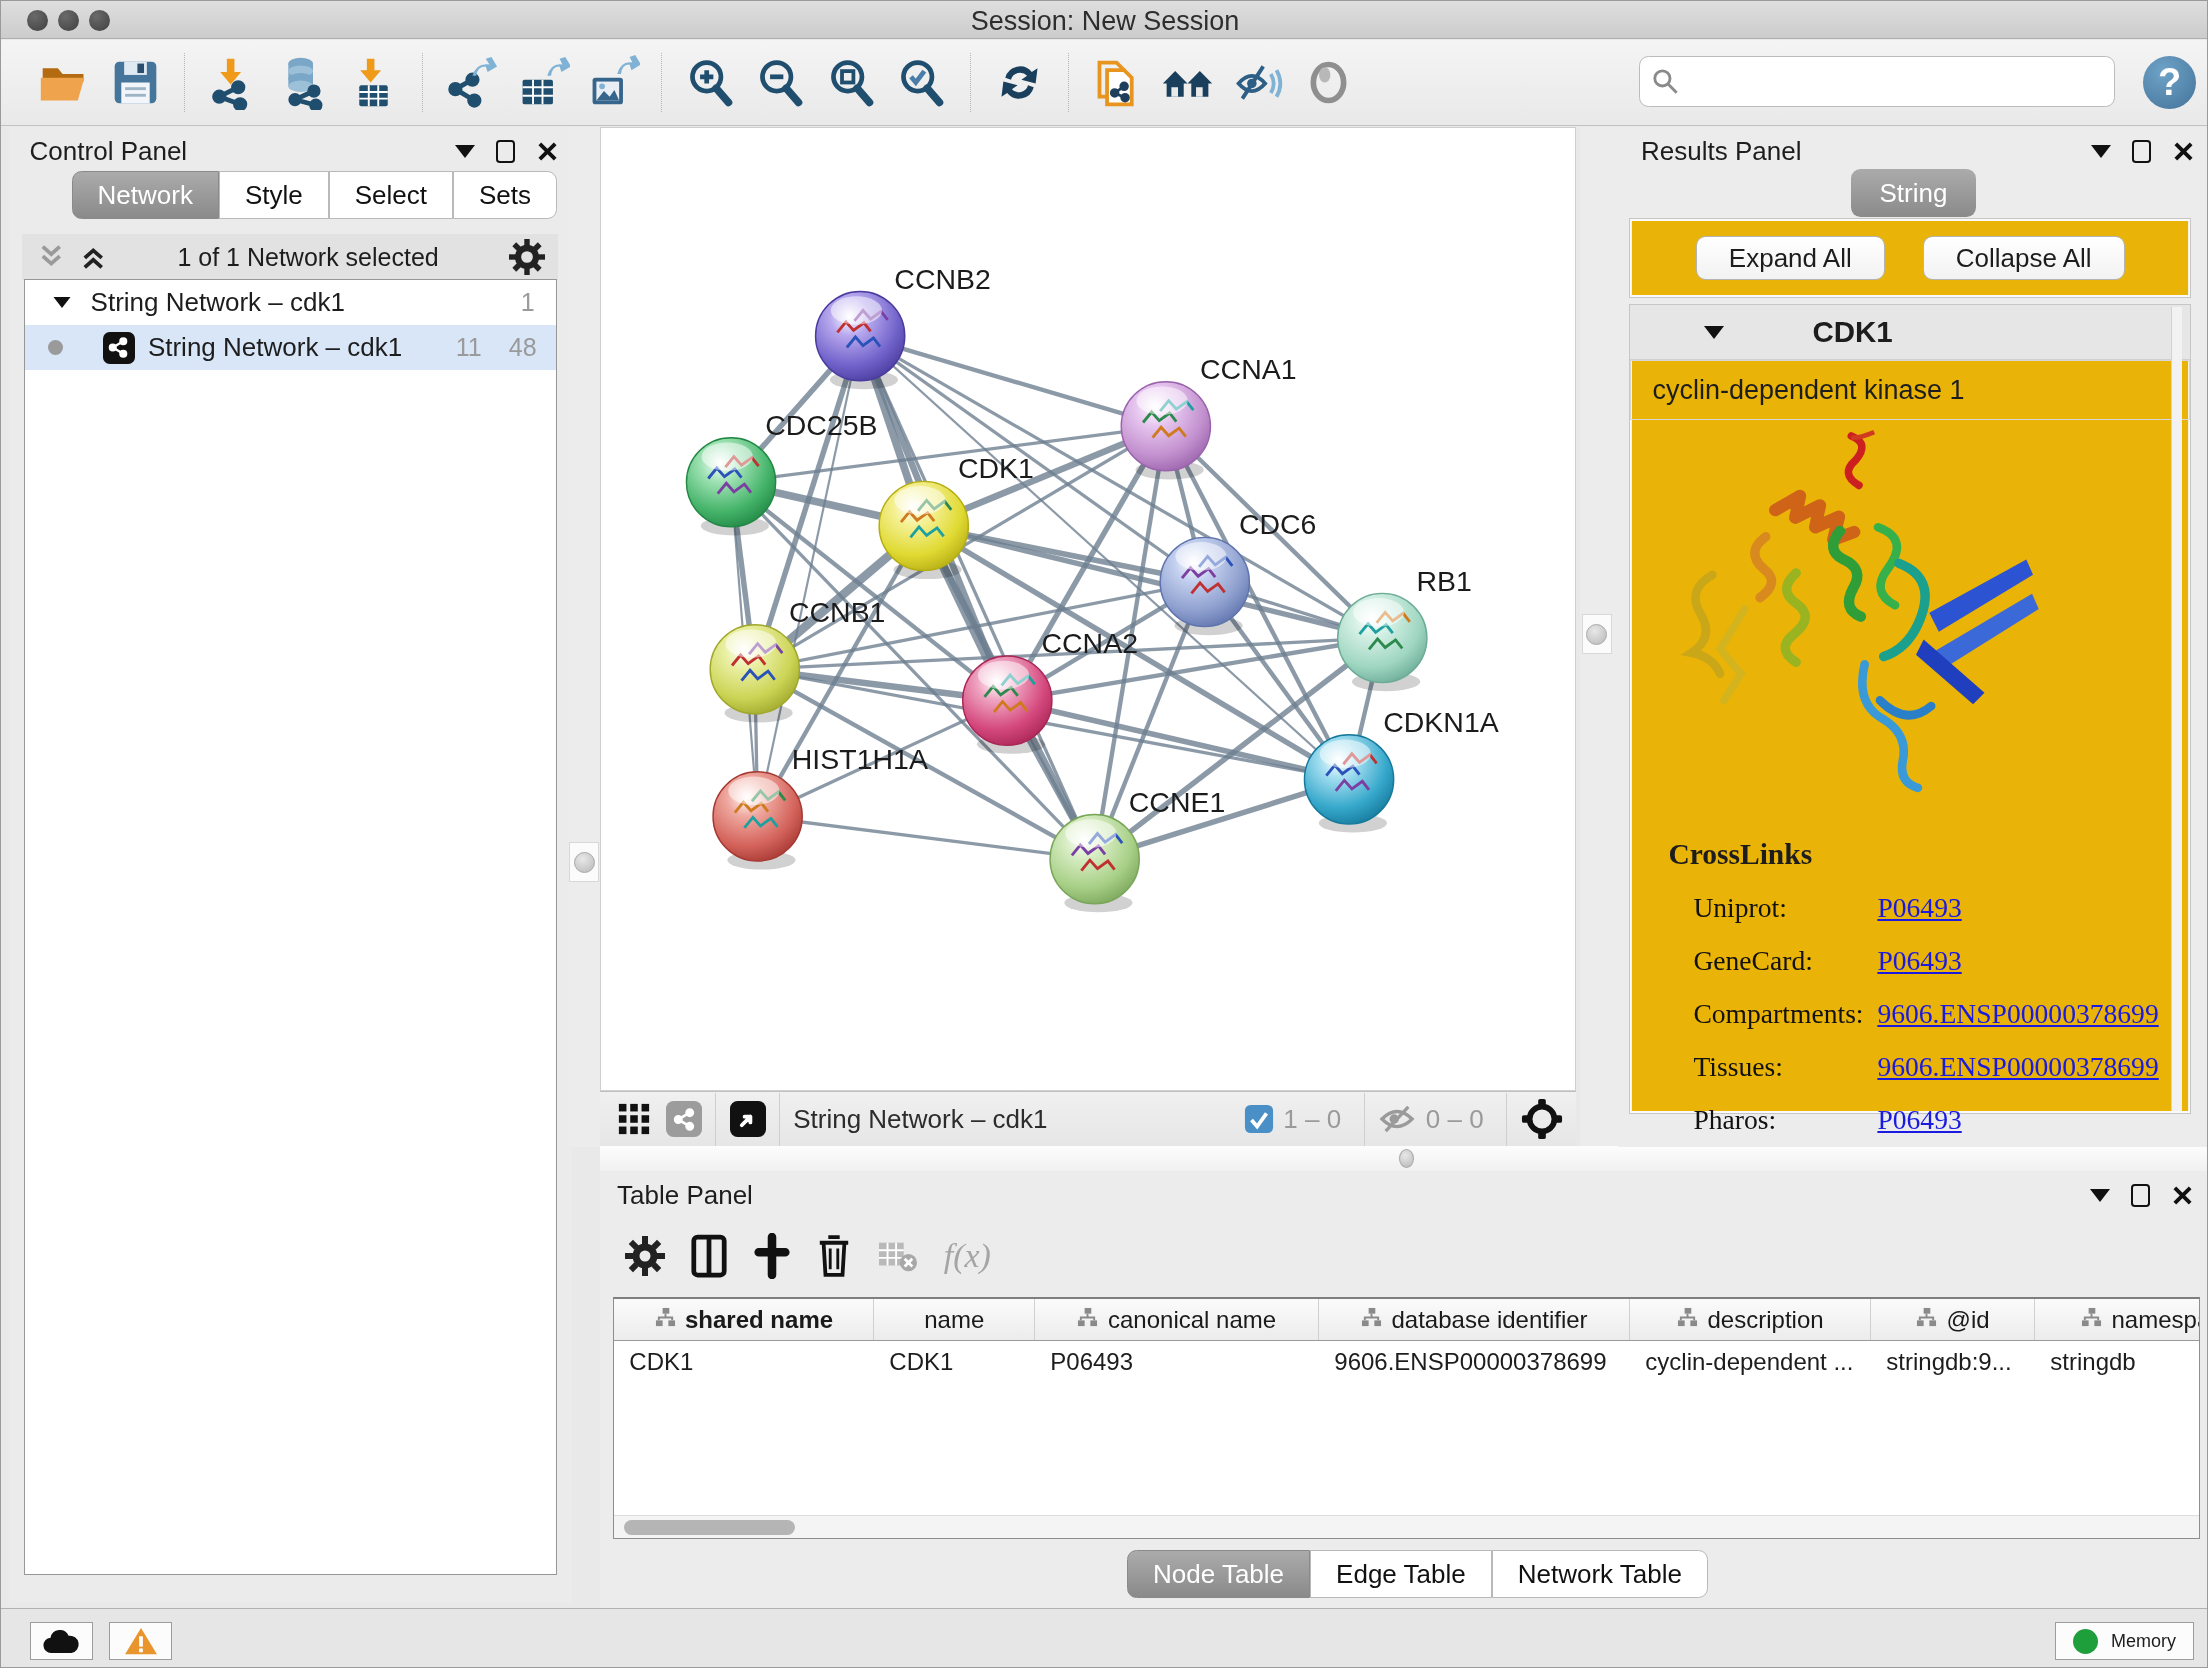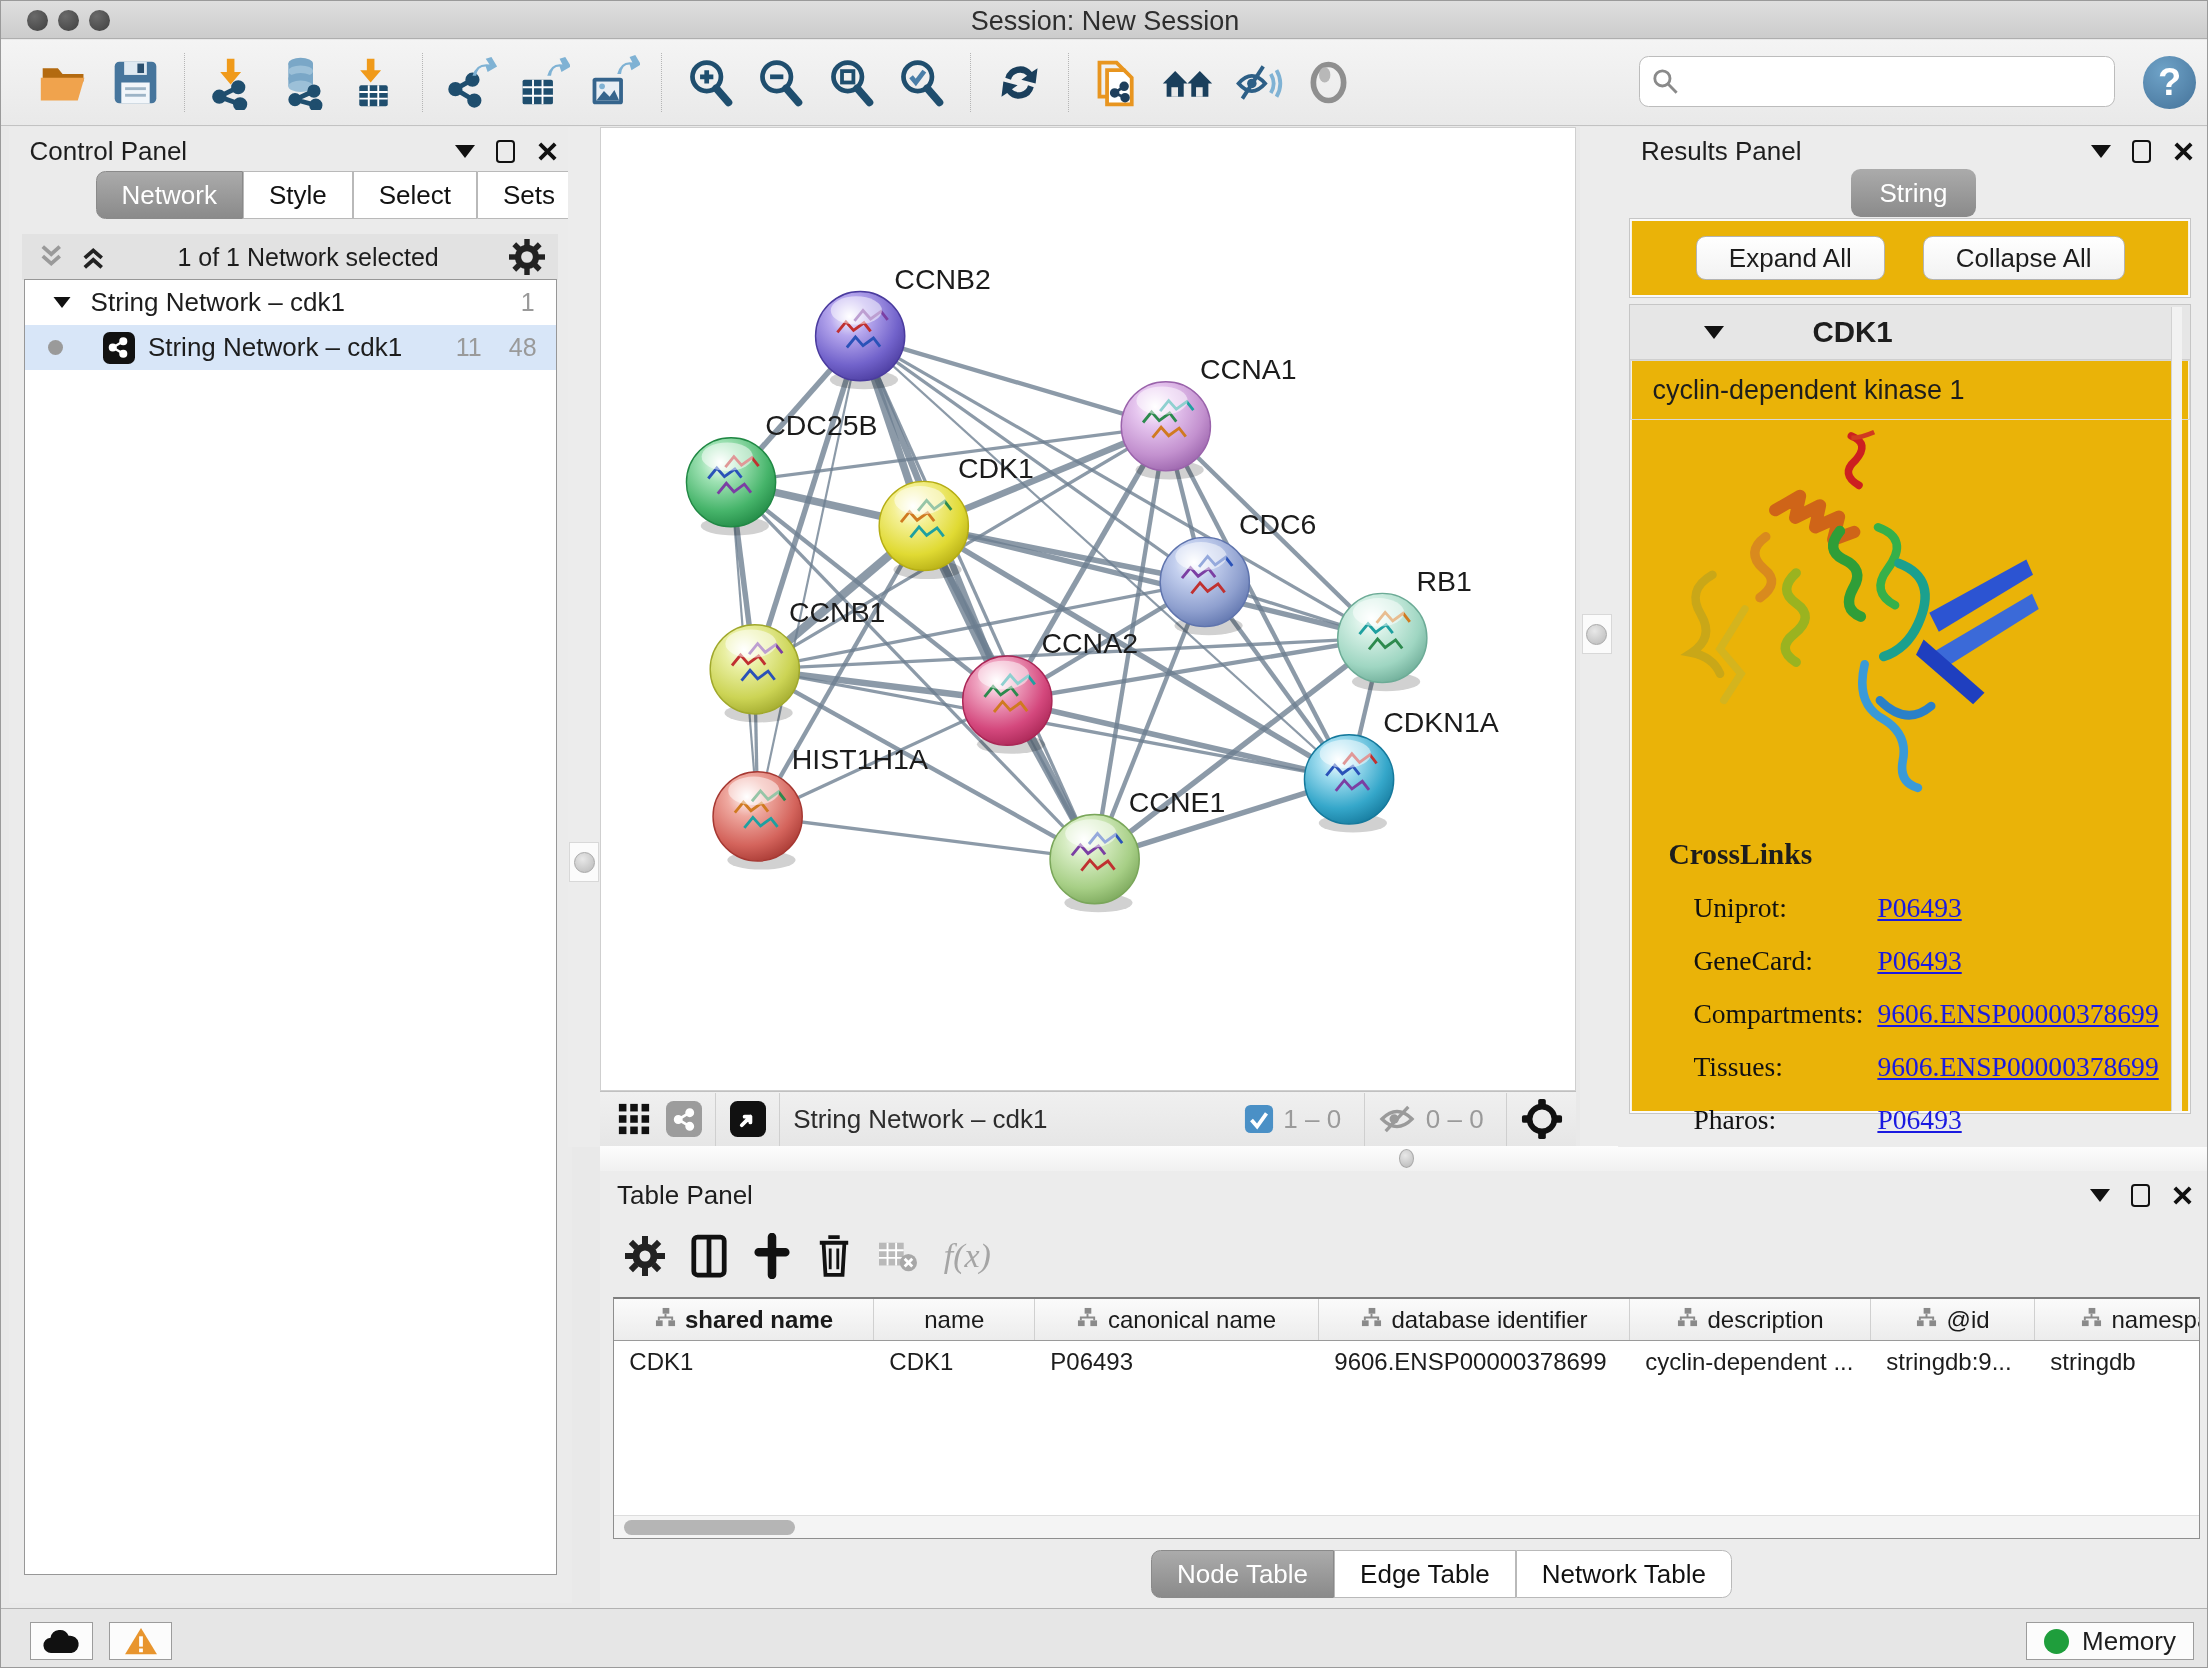--- a/index.html
+++ b/index.html
@@ -42,21 +42,21 @@
   
   #control-panel { position:absolute; left:7.6px; top:126px; width:563px; height:1476px; background:#ebebeb; }
   #cp-head { position:absolute; left:21px; right:13px; top:7.6px; height:34px; display:flex; justify-content:space-between; align-items:center; }
   .tabrow { position:absolute; display:flex; }
   .tab {
     height:48px; padding:0 25px; display:flex; align-items:center; justify-content:center;
     background:#fff; border:1px solid #b9b9b9; font-size:26px; color:#111;
   }
   .tab:first-child { border-radius:9.5px 0 0 9.5px; }
   .tab:last-child { border-radius:0 9.5px 9.5px 0; }
-  .tab.sel { background:linear-gradient(#ababab,#8a8a8a); color:#fff; border-color:#8a8a8a;margin-left:24px; }
+  .tab.sel { background:linear-gradient(#ababab,#8a8a8a); color:#fff; border-color:#8a8a8a; }
   #cp-tabs { left:63px; top:44px; }
   #cp-listhead { position:absolute; left:13.3px; right:13.3px; top:107px; height:46px; background:#e2e2e2;
     display:flex; align-items:center; font-size:25px; }
   #cp-listhead .count-label { flex:1; text-align:center; }
   #cp-tree { position:absolute; left:15px; right:15px; top:152px; bottom:28.5px; background:#fff; border:1px solid #979797; }
   .tree-row { height:45px; display:flex; align-items:center; font-size:26px; position:relative; }
   .tree-row .cnt { color:#9a9a9a; font-size:25px; }
   .row-sel { background:#d8e6f8; }
   .share-badge { width:32px; height:32px; border-radius:6.7px; display:flex; align-items:center; justify-content:center; }
   
@@ -108,21 +108,21 @@
   #tbl-row { display:flex; height:42px; background:#fff; }
   .td { font-size:24px; padding-left:15px; display:flex; align-items:center; overflow:hidden; white-space:nowrap; flex:none; }
   #tbl-scroll { position:absolute; left:0; right:0; bottom:0; height:23px; background:#f4f4f4; border-top:1px solid #ddd; }
   #tbl-thumb { position:absolute; left:9.5px; top:3.8px; width:171px; height:15px; border-radius:7.6px; background:#b5b5b5; }
   #tp-tabs { left:527px; top:379px; }
   
   #statusbar { position:absolute; left:0; top:1607px; width:2208px; height:61px; background:#e6e6e6; border-top:1px solid #b2b2b2; }
   .sb-btn { position:absolute; top:13.3px; width:63px; height:38px; background:#fcfcfc; border:1.9px solid #9c9c9c;
     display:flex; align-items:center; justify-content:center; }
   #memory-btn { position:absolute; right:15px; top:13.3px; height:38px; padding:0 17px; background:#fcfcfc;
-    border:1.9px solid #9c9c9c; display:flex; align-items:center; gap:13.3px; font-size:26px; }
+    border:1.9px solid #9c9c9c; display:flex; align-items:center; gap:13.3px; font-size:18px; }
   #mem-dot { width:25px; height:25px; border-radius:50%; }
   a { color:#1a1ae0; }
 </style>
 </head>
 <body>
 
 <div id="app">
 
   <div id="titlebar">
     <div class="traffic" style="left:26px"></div>

